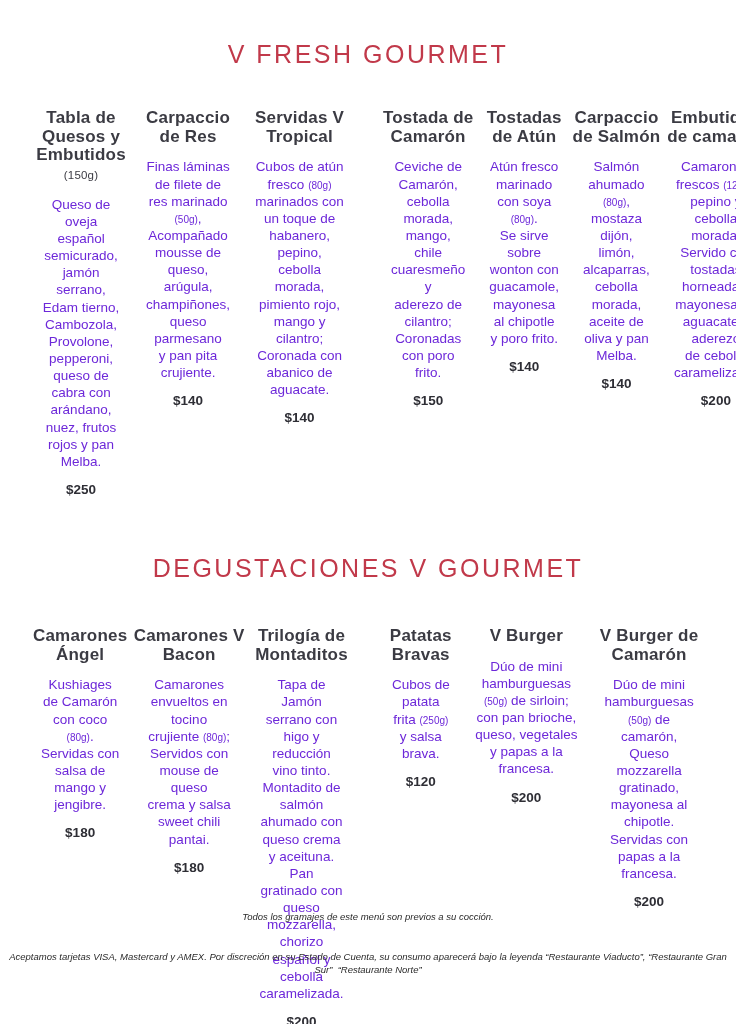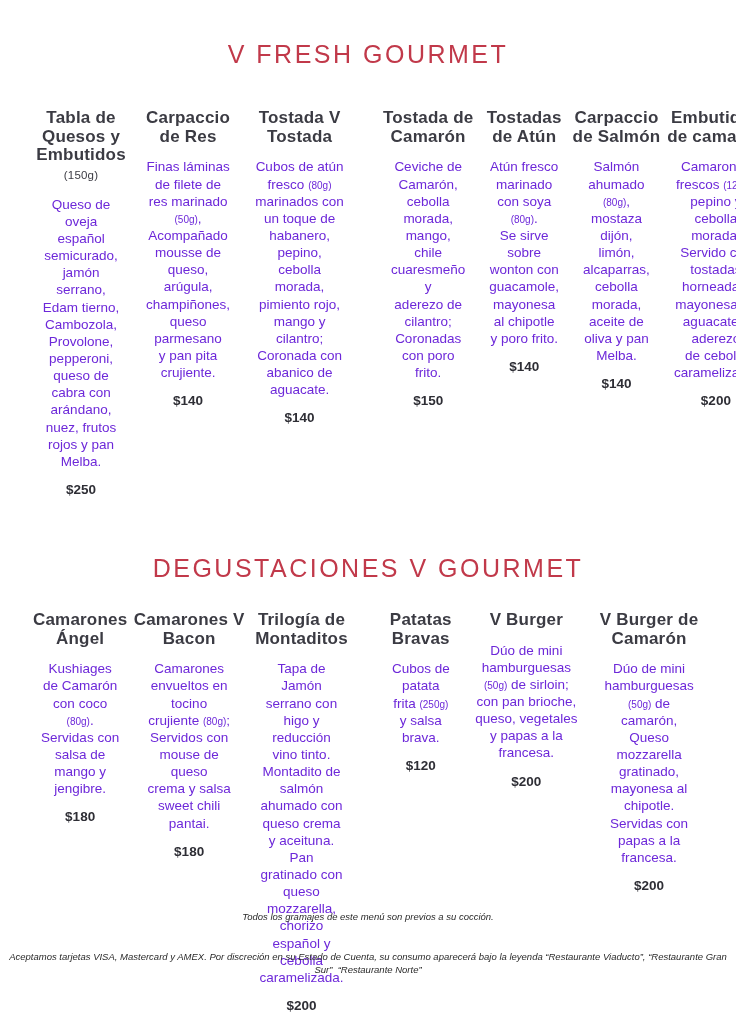--- a/index.html
+++ b/index.html
@@ -21,21 +21,21 @@
   .section-title {
     text-align: center;
     color: #c1394a;
     font-size: 25px;
     font-weight: 400;
     letter-spacing: 2.5px;
     margin: 14px 0 40px 0;
   }
   .menu-section + .menu-section .section-title {
     margin-top: 40px;
-    margin-bottom: 28px;
+    margin-bottom: 44px;
   }
   .columns {
     display: flex;
     gap: 22px;
   }
   .column {
     flex: 1;
     display: flex;
     flex-direction: row;
     min-width: 0;
@@ -101,21 +101,21 @@
               <h3 class="item-title">Tabla de Quesos y<br>Embutidos <span class="grams">(150g)</span></h3>
               <p class="item-desc">Queso de oveja español semicurado, jamón<br>serrano, Edam tierno, Cambozola,<br>Provolone, pepperoni, queso de cabra con<br>arándano, nuez, frutos rojos y pan Melba.</p>
               <div class="item-price">$250</div>
             </article>
             <article class="menu-item">
               <h3 class="item-title">Carpaccio de Res</h3>
               <p class="item-desc">Finas láminas de filete de res marinado <span class="grams">(50g)</span>,<br>Acompañado mousse de queso,<br>arúgula, champiñones, queso parmesano<br>y pan pita crujiente.</p>
               <div class="item-price">$140</div>
             </article>
             <article class="menu-item">
-              <h3 class="item-title">Tostada V Tostada</h3>
+              <h3 class="item-title">Servidas V Tropical</h3>
               <p class="item-desc">Cubos de atún fresco <span class="grams">(80g)</span> marinados con<br>un toque de habanero, pepino,<br>cebolla morada, pimiento rojo, mango y cilantro;<br>Coronada con abanico de aguacate.</p>
               <div class="item-price">$140</div>
             </article>
           </div>
           <div class="column">
             <article class="menu-item">
               <h3 class="item-title">Tostada de Camarón</h3>
               <p class="item-desc">Ceviche de Camarón, cebolla morada,<br>mango, chile cuaresmeño y<br>aderezo de cilantro;<br>Coronadas con poro frito.</p>
               <div class="item-price">$150</div>
             </article>

